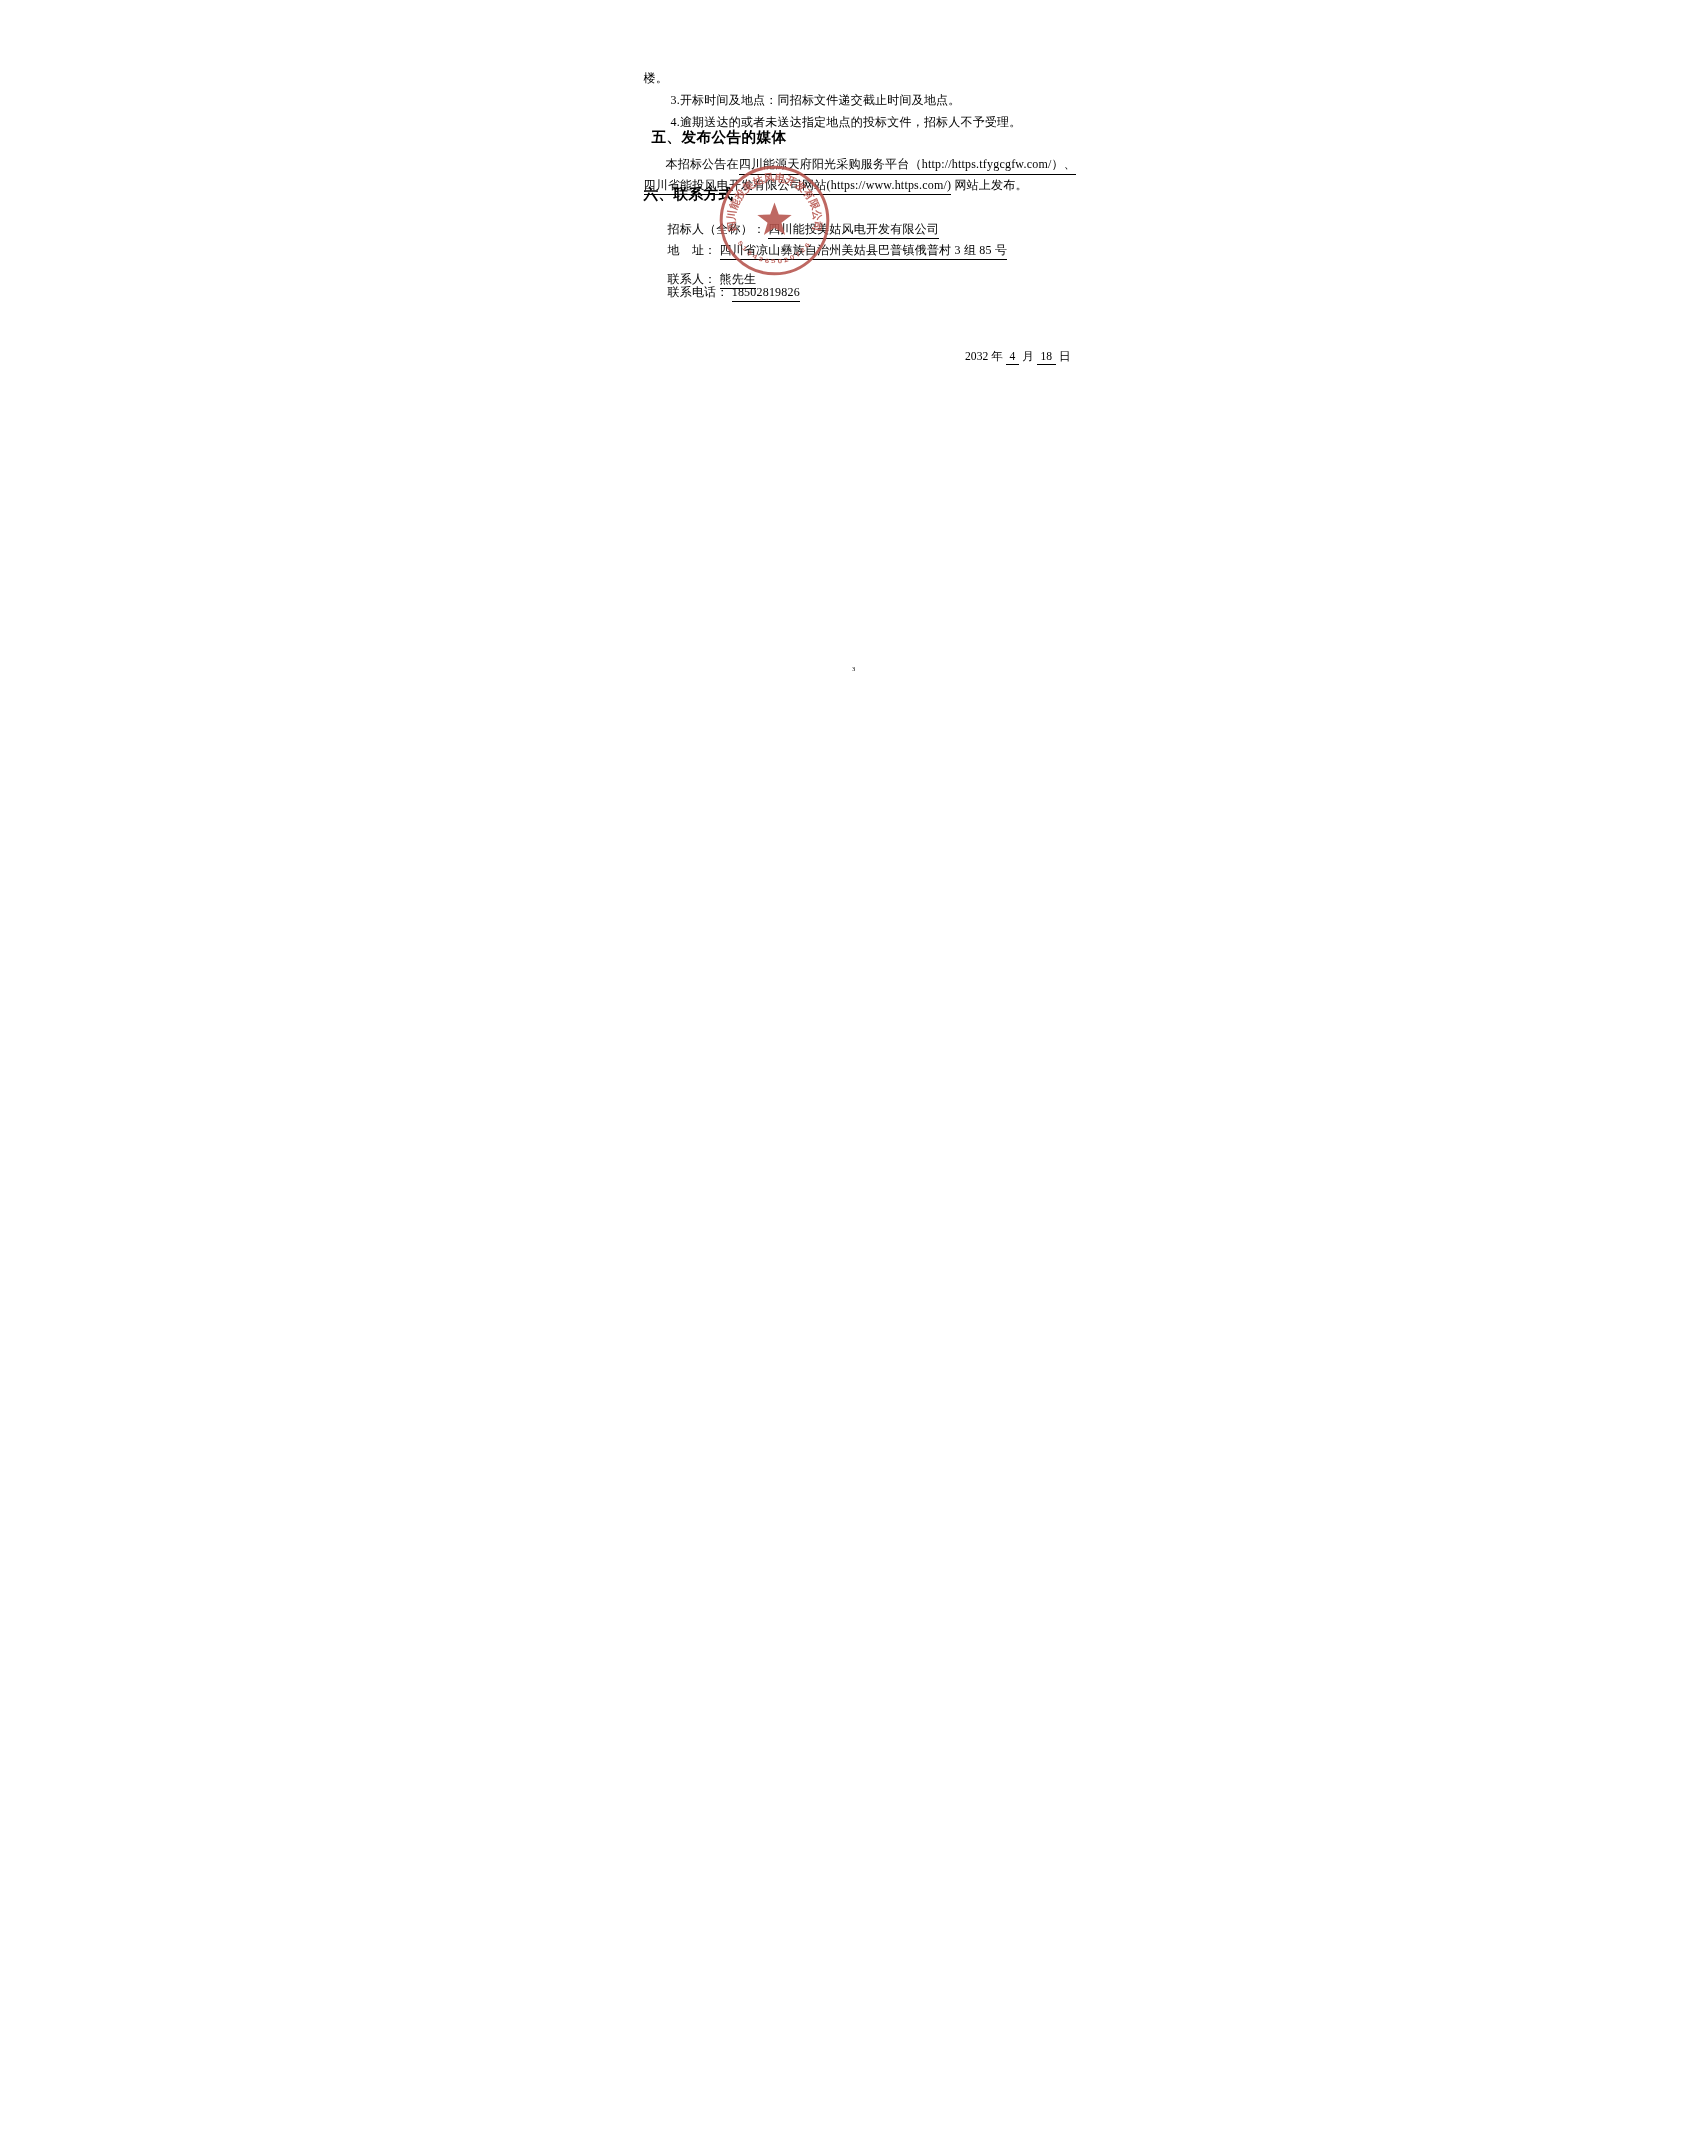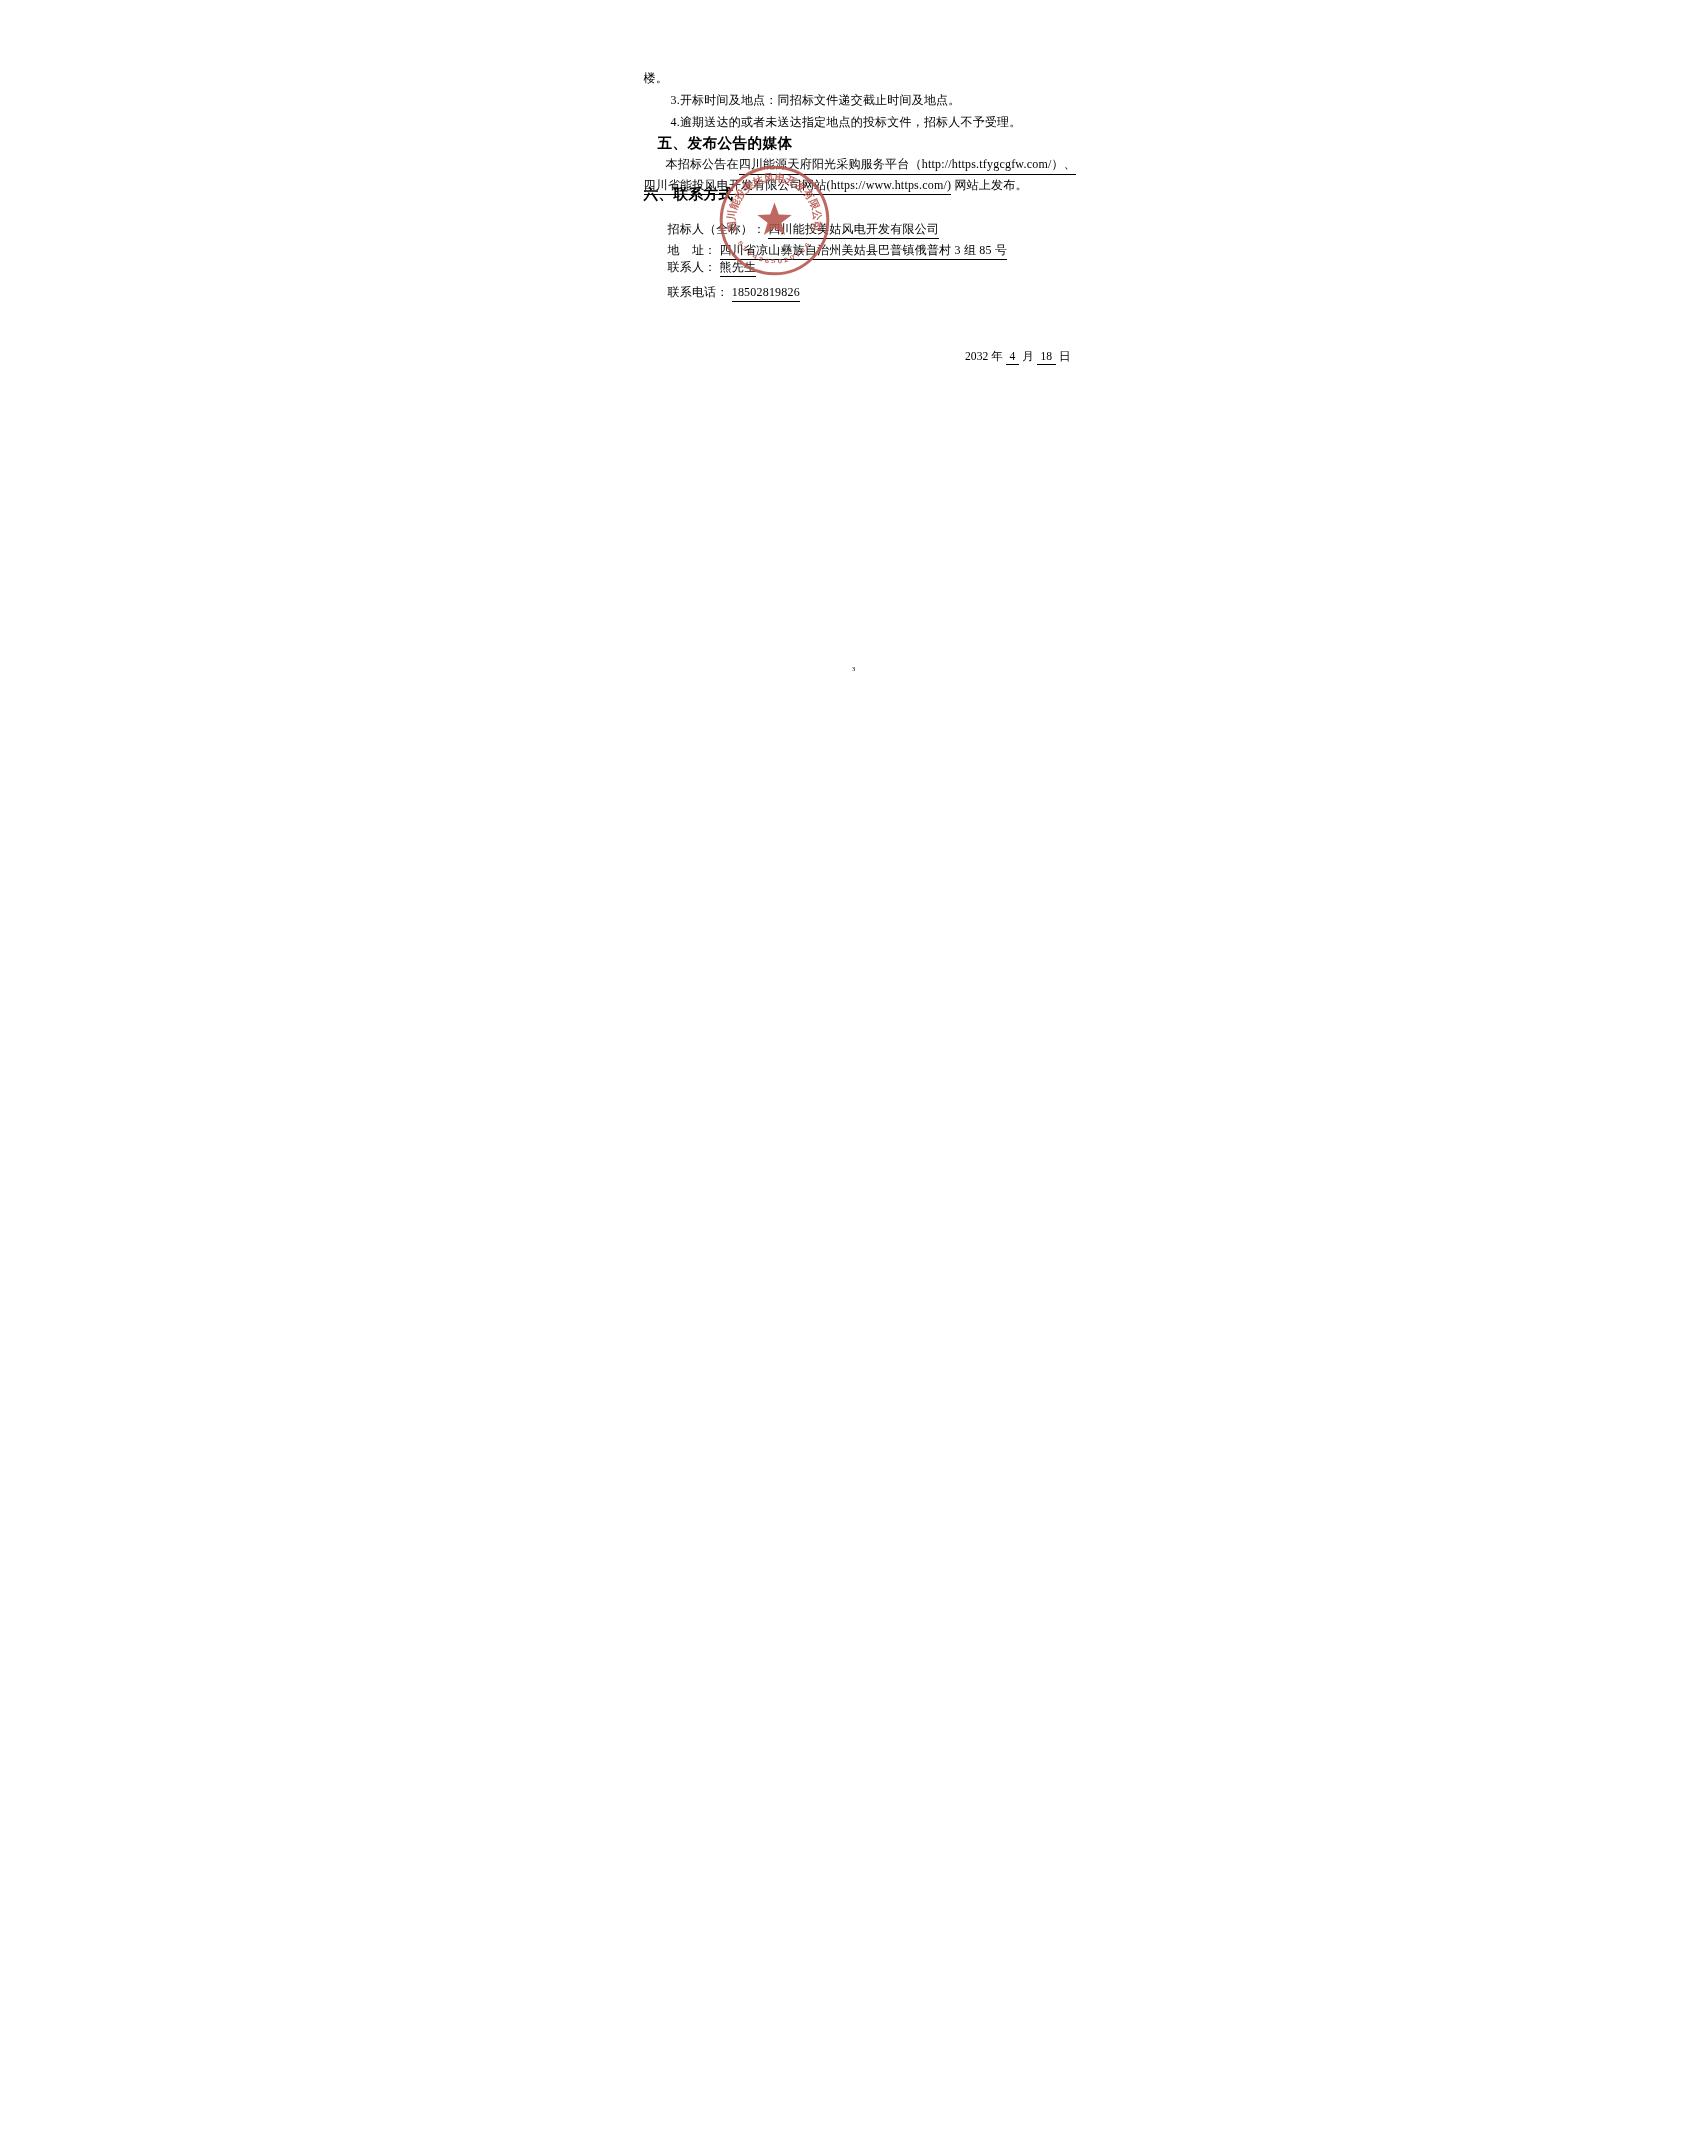--- a/index.html
+++ b/index.html
@@ -69,21 +69,21 @@
 <body>
 
 <div class="page">
 
   <p class="line" style="left:46px;top:59px;">楼。</p>
 
   <p class="line" style="left:73px;top:81px;">3.开标时间及地点：同招标文件递交截止时间及地点。</p>
 
   <p class="line" style="left:73px;top:103px;">4.逾期送达的或者未送达指定地点的投标文件，招标人不予受理。</p>
 
-  <h2 class="heading" style="left:46px;top:121px;margin:14px;">五、发布公告的媒体</h2>
+  <h2 class="heading" style="left:46px;top:121px;margin:8px;">五、发布公告的媒体</h2>
 
   <p class="line para-line-1" style="left:68px;top:145px;">
     <span>本招标公告在</span>
     <span class="ul fill">四川能源天府阳光采购服务平台（http://https.tfygcgfw.com/）、</span>
   </p>
 
   <p class="line" style="left:46px;top:166px;">
     <span class="ul">四川省能投风电开发有限公司网站(https://www.https.com/)</span>
     <span>网站上发布。</span>
   </p>
@@ -93,21 +93,21 @@
   <p class="line" style="left:70px;top:210px;">
     <span>招标人（全称）：</span>
     <span class="ul">四川能投美姑风电开发有限公司</span>
   </p>
 
   <p class="line" style="left:70px;top:231px;font-family:Liberation Serif, serif;">
     <span>地　址：</span>
     <span class="ul">四川省凉山彝族自治州美姑县巴普镇俄普村 3 组 85 号</span>
   </p>
 
-  <p class="line" style="left:70px;top:248px;font-family:Liberation Serif, serif;">
+  <p class="line" style="left:70px;top:260px;font-family:Liberation Serif, serif;">
     <span>联系人：</span>
     <span class="ul">熊先生</span>
   </p>
 
   <p class="line" style="left:70px;top:273px;">
     <span>联系电话：</span>
     <span class="ul">18502819826</span>
   </p>
 
   <svg class="stamp" viewBox="0 0 300 300" aria-hidden="true">

